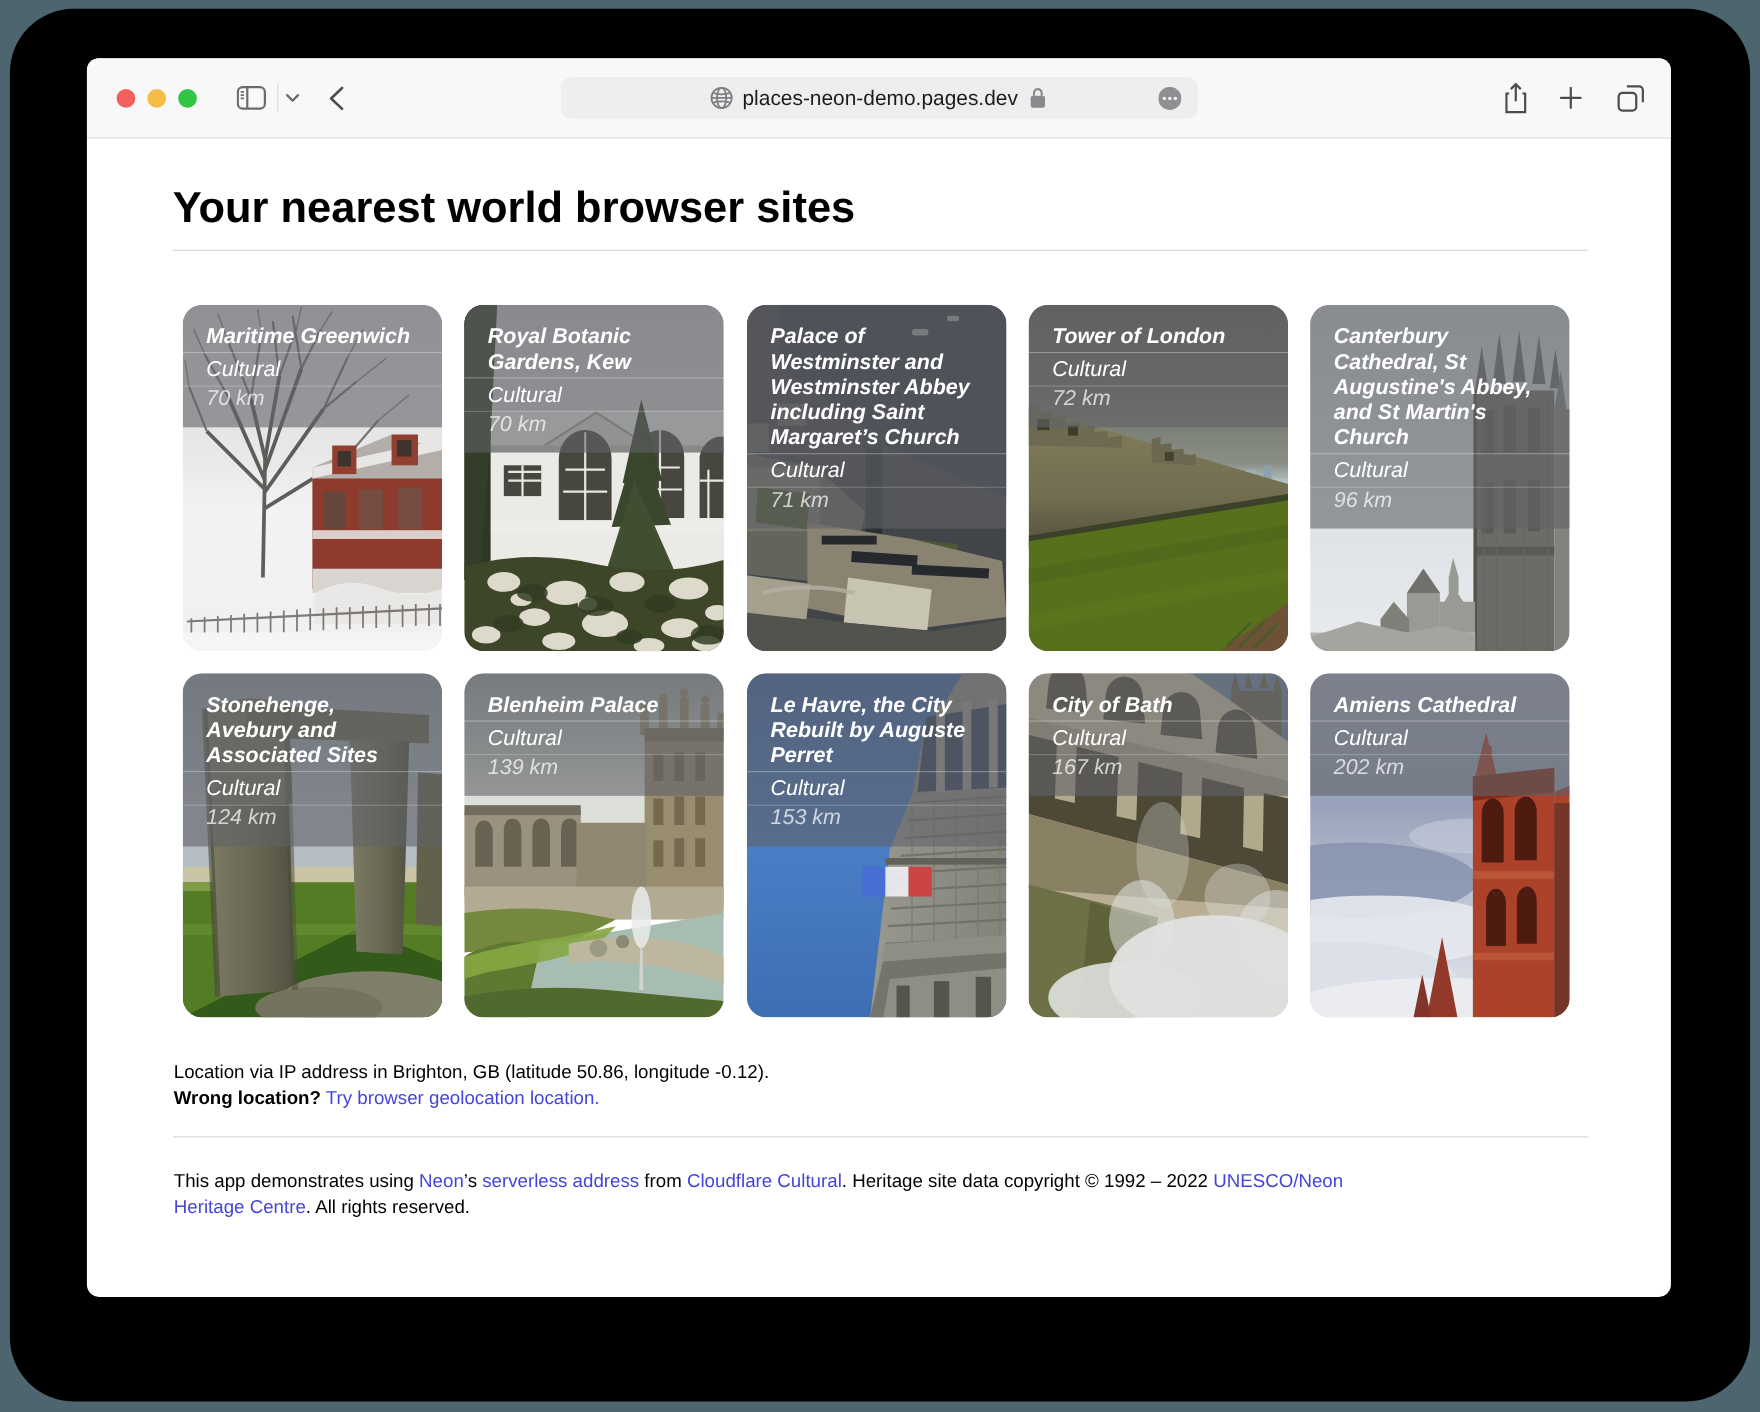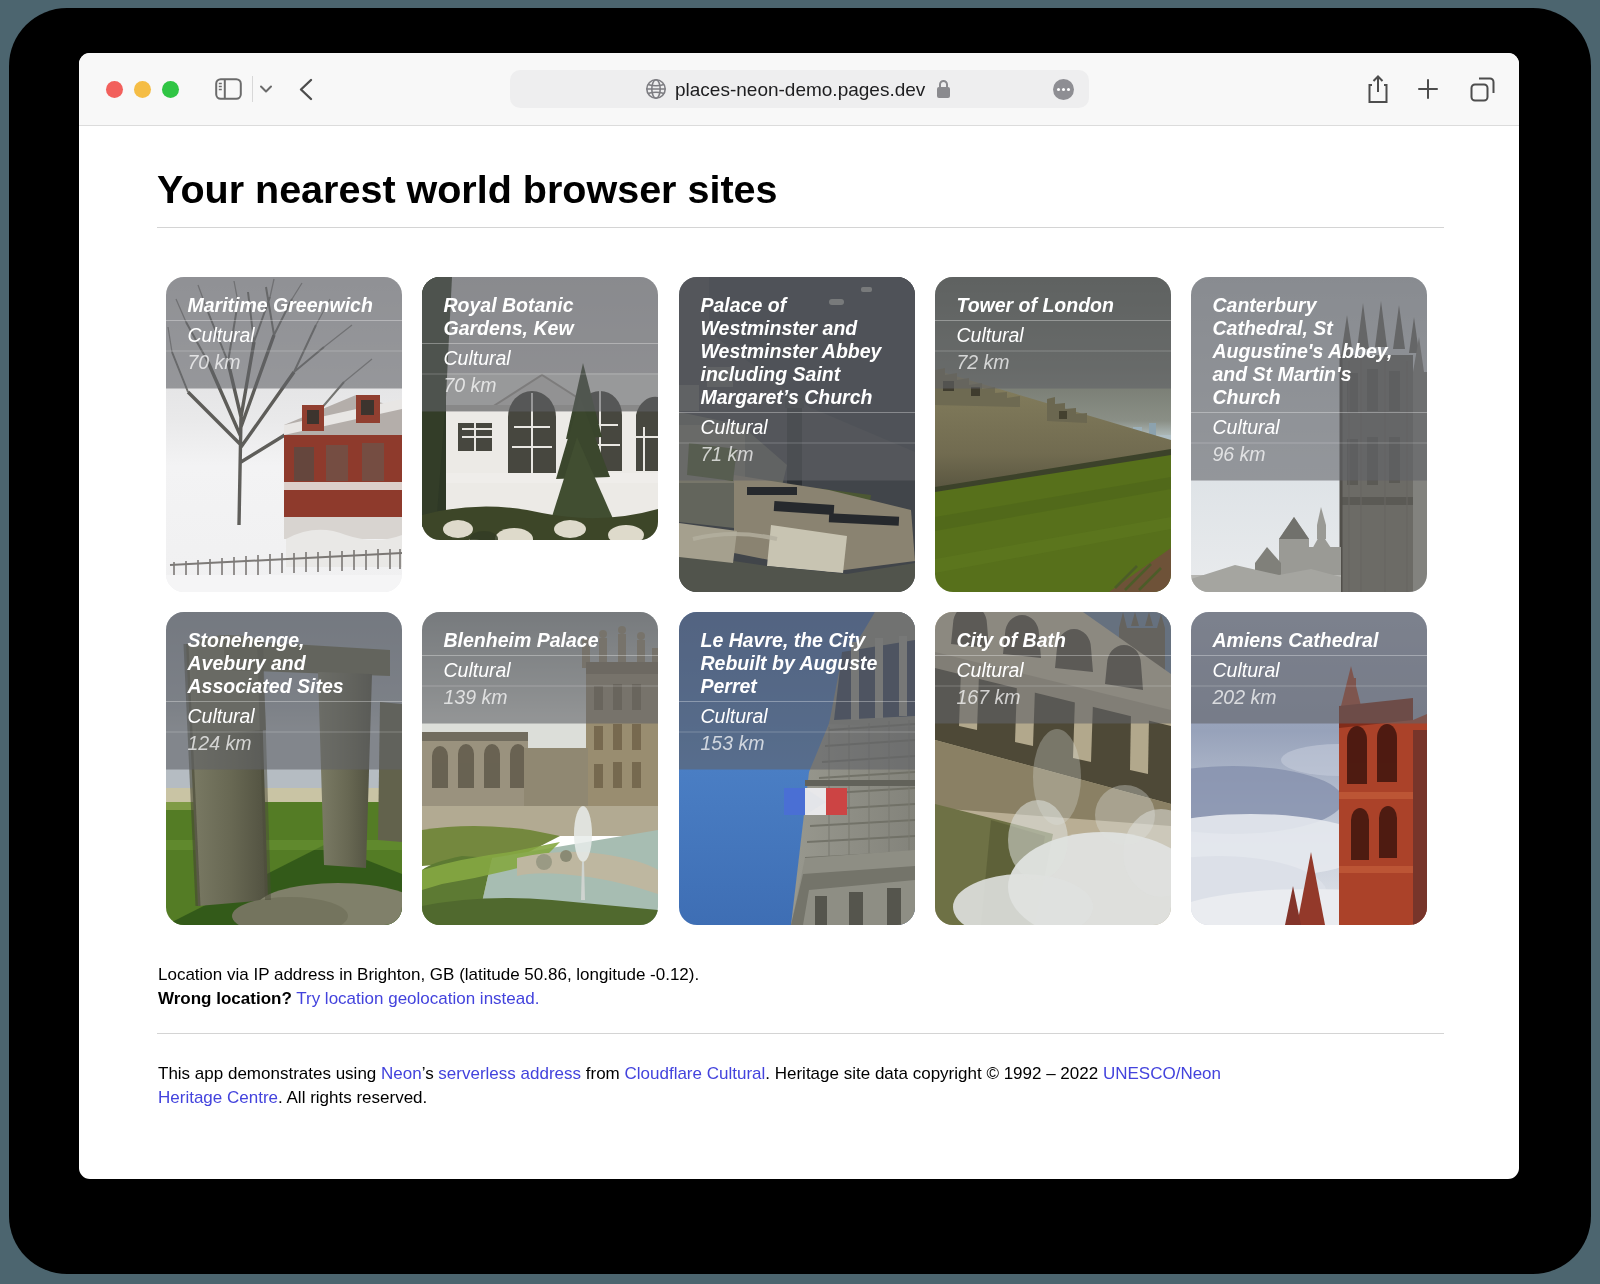--- a/index.html
+++ b/index.html
@@ -118,21 +118,21 @@
 </g>
 <rect x="0" y="298" width="236" height="17" fill="#f5f5f6"></rect>
 <rect x="0" y="0" width="236" height="111.5" fill="rgb(96,99,104)" fill-opacity="0.6"></rect>
 <rect x="0" y="43" width="236" height="1" fill="#ffffff" fill-opacity="0.32"></rect>
 <rect x="0" y="73.5" width="236" height="1" fill="#ffffff" fill-opacity="0.22"></rect>
 <text x="21.5" y="35" font-size="19.5" font-weight="bold" fill="#ffffff">Maritime Greenwich</text>
 <text x="21.5" y="65" font-size="19.5" fill="#ffffff">Cultural</text>
 <text x="21.5" y="91.5" font-size="19.5" fill="#ffffff" fill-opacity="0.72">70 km</text>
 </svg>
     </div>
-<div class="card" style="left:343px;top:224px;height:263px">
+<div class="card" style="left:343px;top:224px;height:315px">
 <svg width="236" height="315" viewBox="0 0 236 315">
 
 <defs>
           <linearGradient id="g_kw" x1="0" y1="0" x2="0" y2="1">
 <stop offset="0" stop-color="#c6c6c8"></stop>
             <stop offset="0.35" stop-color="#d3d2d2"></stop>
             <stop offset="1" stop-color="#dcdad8"></stop>
           </linearGradient>
         </defs>
 <rect width="236" height="315" fill="url(#g_kw)"></rect>
@@ -573,17 +573,17 @@
 <rect x="222" y="118" width="14" height="195" fill="#77352a"></rect>
 <rect x="0" y="0" width="236" height="111.5" fill="rgb(96,99,104)" fill-opacity="0.6"></rect>
 <rect x="0" y="43" width="236" height="1" fill="#ffffff" fill-opacity="0.32"></rect>
 <rect x="0" y="73.5" width="236" height="1" fill="#ffffff" fill-opacity="0.22"></rect>
 <text x="21.5" y="35" font-size="19.5" font-weight="bold" fill="#ffffff">Amiens Cathedral</text>
 <text x="21.5" y="65" font-size="19.5" fill="#ffffff">Cultural</text>
 <text x="21.5" y="91.5" font-size="19.5" fill="#ffffff" fill-opacity="0.72">202 km</text>
 </svg>
     </div>
   <div class="ptext" style="top:910px">Location via IP address in Brighton, GB (latitude 50.86, longitude -0.12).<br>
-  <b>Wrong location?</b> <span class="flink">Try location geolocation instead.</span></div>
+  <b>Wrong location?</b> <span class="flink">Try browser geolocation location.</span></div>
   <div class="hr" style="top:980px"></div>
   <div class="ptext" style="top:1009px">This app demonstrates using <span class="flink">Neon</span>’s <span class="flink">serverless address</span> from <span class="flink">Cloudflare Cultural</span>. Heritage site data copyright © 1992 – 2022 <span class="flink">UNESCO/Neon</span><br>
   <span class="flink">Heritage Centre</span>. All rights reserved.</div>
 </div>
 
 </body></html>

